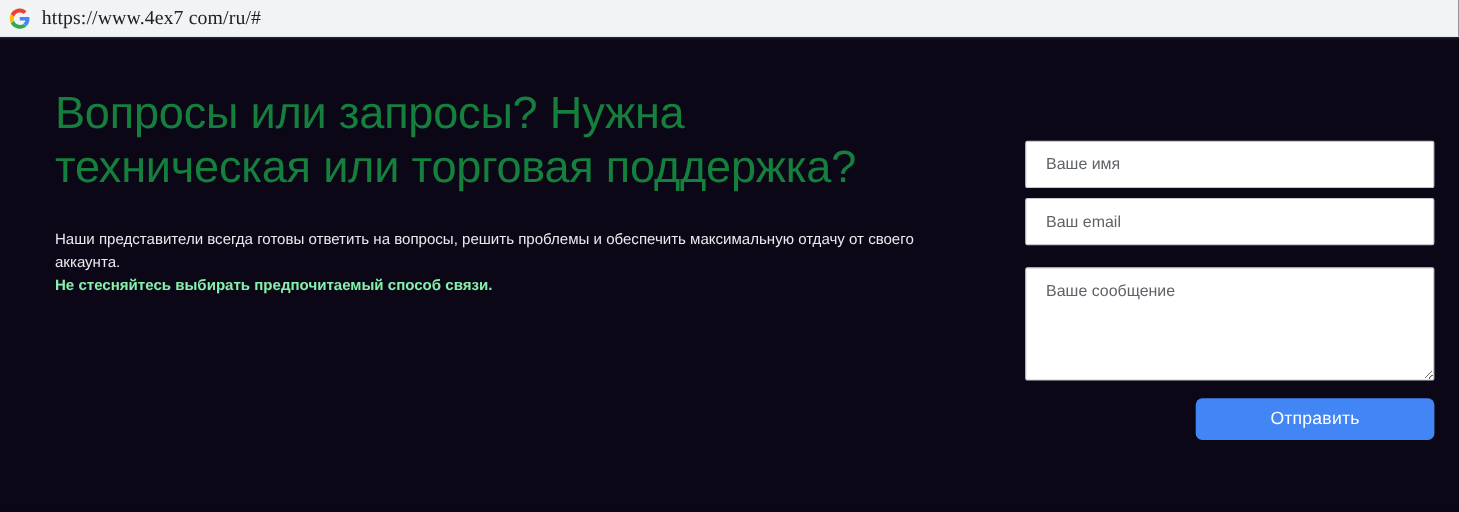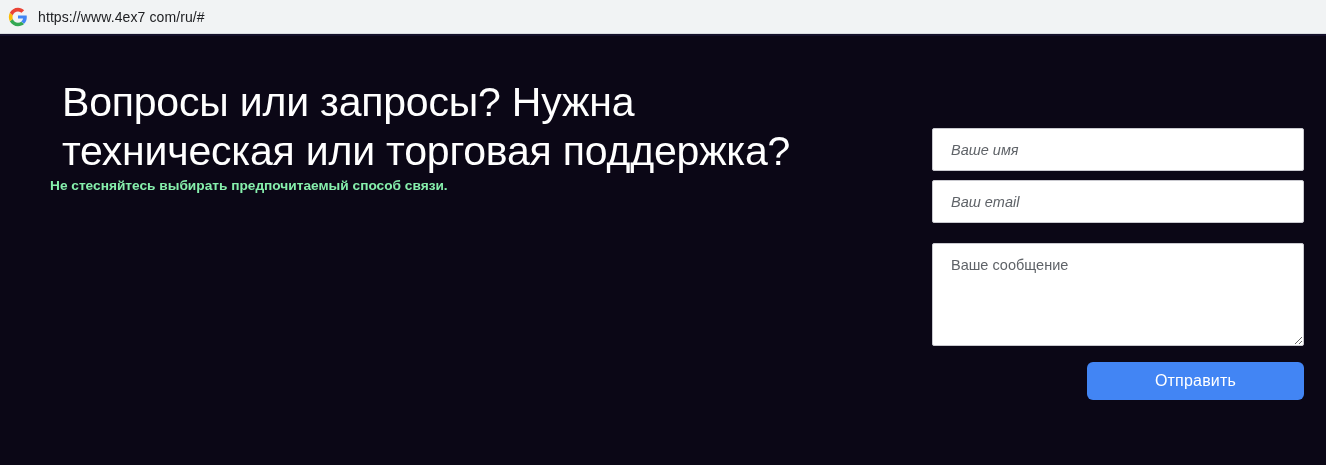--- a/index.html
+++ b/index.html
@@ -25,24 +25,24 @@
     padding-left: 8px;
   }
   .favicon {
     width: 20px; height: 20px;
     flex: 0 0 20px;
     margin-right: 10px;
     position: relative;
   }
   .favicon svg { display: block; width: 20px; height: 20px; }
   .url-text {
-    font-size: 14px;
+    font-size: 18px;
     color: #202124;
     letter-spacing: 0.1px;
-    font-family: Liberation Sans, sans-serif;
+    font-family: Liberation Serif, serif;
     white-space: nowrap;
   }
 
   
   .page {
     position: absolute;
     top: 34px; left: 0;
     width: 1326px;
     height: 431px;
     background: #0b0716;
@@ -50,27 +50,26 @@
   }
 
   
   .left-col {
     position: absolute;
     left: 50px;
     top: 42px;
     width: 830px;
   }
   .headline {
-    color: #ffffff;
+    color: #15803d;
     font-size: 41px;
     line-height: 1.20;
     font-weight: 400;
     letter-spacing: -0.2px;
     white-space: pre-line;
-    margin-left: 12px;
   }
   .intro {
     margin-top: 32px;
     color: #e9e9ee;
     font-size: 13.7px;
     line-height: 1.52;
     max-width: 800px;
   }
   .intro-strong {
     display: block;
@@ -93,21 +92,20 @@
     height: 43px;
     background: #ffffff;
     border: 1px solid #c9c9cf;
     border-radius: 2px;
     padding: 0 18px;
     font-family: "Liberation Sans", sans-serif;
     font-size: 14.5px;
     color: #202124;
     margin-bottom: 9px;
     outline: none;
-    font-style: italic;
   }
   .field::placeholder { color: #5f6368; opacity: 1; }
 
   .field-area {
     display: block;
     width: 372px;
     height: 103px;
     background: #ffffff;
     border: 1px solid #c9c9cf;
     border-radius: 2px;
@@ -153,20 +151,21 @@
     </svg>
   </span>
   <span class="url-text">https://www.4ex7 com/ru/#</span>
 </div>
 
 <div class="page">
 
   <div class="left-col">
     <h1 class="headline">Вопросы или запросы? Нужна
 техническая или торговая поддержка?</h1>
+    <p class="intro">Наши представители всегда готовы ответить на вопросы, решить проблемы и обеспечить максимальную отдачу от своего аккаунта.</p>
     <p class="intro-strong">Не стесняйтесь выбирать предпочитаемый способ связи.</p>
   </div>
 
   <form class="form-col">
     <input class="field" type="text" placeholder="Ваше имя" style="">
     <input class="field" type="text" placeholder="Ваш email" style="">
     <textarea class="field-area" placeholder="Ваше сообщение" style=""></textarea>
     <div class="submit-row">
       <button class="submit-btn" type="submit">Отправить</button>
     </div>

